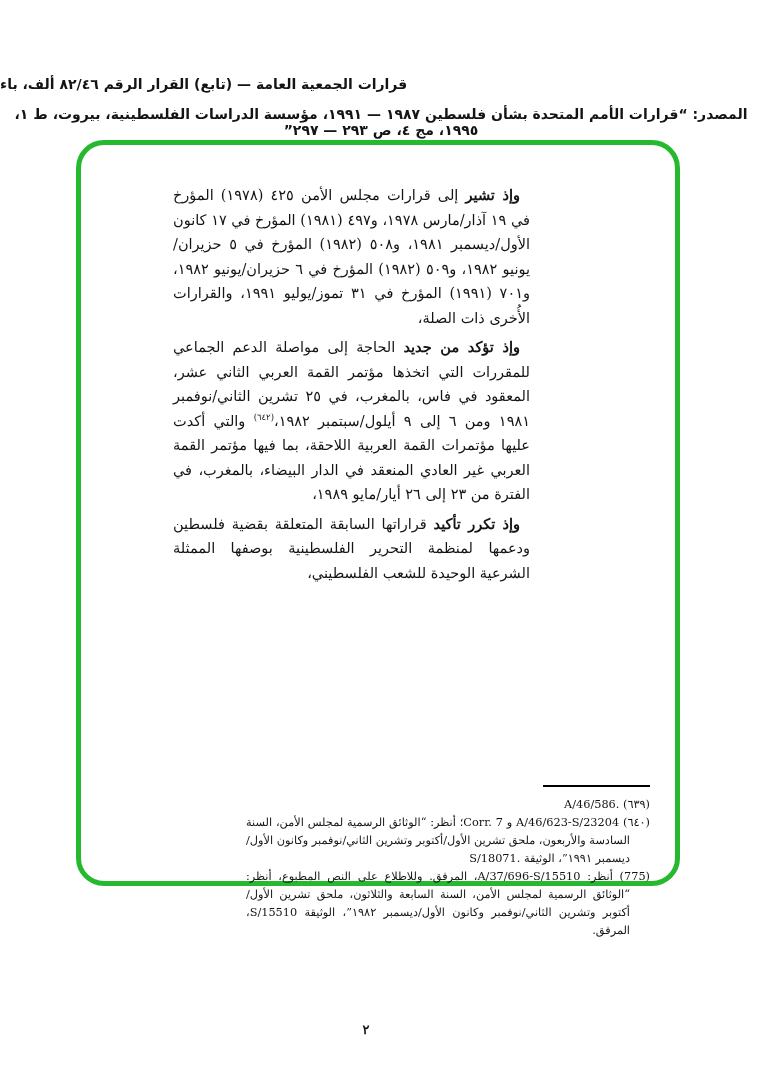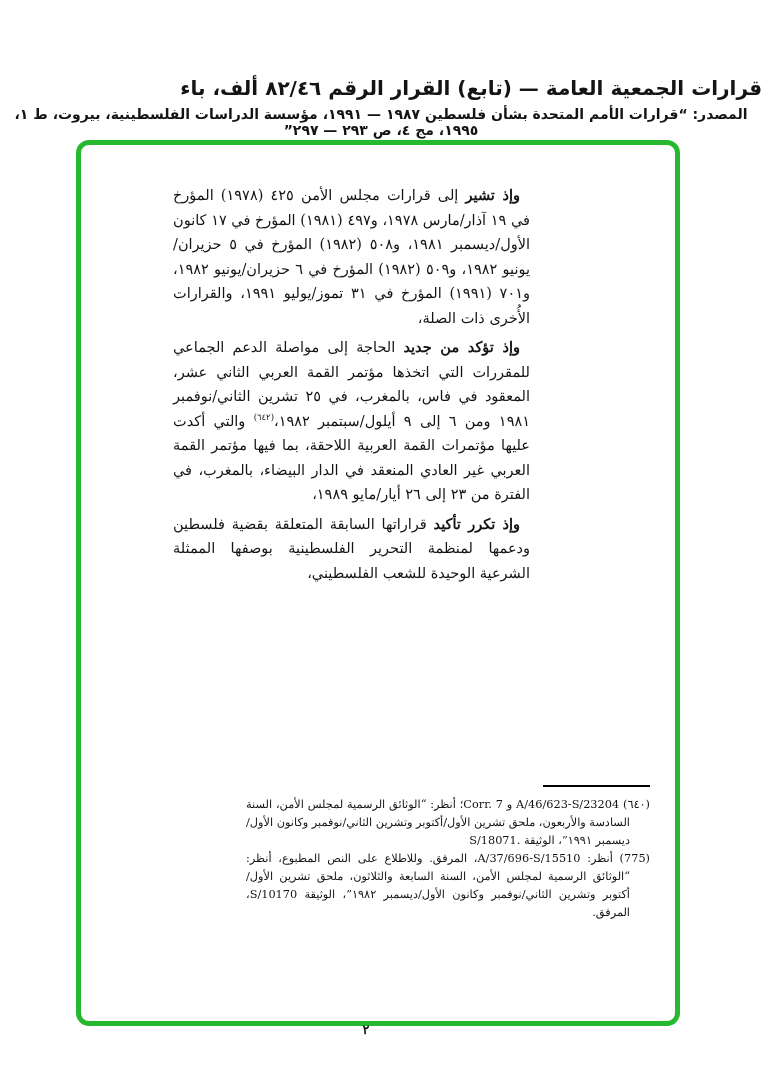--- a/index.html
+++ b/index.html
@@ -1,32 +1,32 @@
 <!DOCTYPE html>
 <html lang="ar"><head>
 <meta charset="utf-8">
 <style>
   html,body{margin:0;padding:0;}
   body{
     width:762px;height:1081px;position:relative;background:#ffffff;
     color:#141414;font-family:"DejaVu Sans",sans-serif;overflow:hidden;
   }
   .header-title{
-    position:absolute;top:76px;left:0;right:0;text-align:right;
-    direction:rtl;font-weight:bold;font-size:20px;
+    position:absolute;top:76px;left:0;right:0;text-align:left;
+    direction:rtl;font-weight:bold;font-size:14px;
     font-family:"DejaVu Sans",sans-serif;
   }
   .source-line{
     position:absolute;top:106px;left:0;right:0;text-align:center;
     direction:rtl;font-weight:bold;font-size:14px;letter-spacing:.1px;
     font-family:"DejaVu Sans",sans-serif;
   }
   .green-box{
-    position:absolute;left:76px;top:140px;width:604px;height:886px;
-    border:5px solid #26b92f;border-radius:13px;box-sizing:border-box;
+    position:absolute;left:76px;top:140px;width:604px;height:746px;
+    border:5px solid #26b92f;border-radius:28px;box-sizing:border-box;
   }
   .body-text{
     position:absolute;top:38px;left:92px;width:357px;
     direction:rtl;text-align:justify;
     font-family:"DejaVu Serif",serif;
     font-size:14.5px;line-height:24.5px;
   }
   .body-par{margin:0 0 5px 0;text-indent:10px;}
   .lead{font-weight:bold;}
   .fnref{vertical-align:super;font-size:8.5px;line-height:0;}
@@ -52,19 +52,20 @@
 
 <div class="green-box" style="border-color: rgb(38, 185, 47);">
   <div class="body-text">
       <p class="body-par"><span class="lead">وإذ تشير</span><span> إلى قرارات مجلس الأمن ٤٢٥ (١٩٧٨) المؤرخ في ١٩ آذار/مارس ١٩٧٨، و٤٩٧ (١٩٨١) المؤرخ في ١٧ كانون الأول/ديسمبر ١٩٨١، و٥٠٨ (١٩٨٢) المؤرخ في ٥ حزيران/يونيو ١٩٨٢، و٥٠٩ (١٩٨٢) المؤرخ في ٦ حزيران/يونيو ١٩٨٢، و٧٠١ (١٩٩١) المؤرخ في ٣١ تموز/يوليو ١٩٩١، والقرارات الأُخرى ذات الصلة،</span></p>
       <p class="body-par"><span class="lead">وإذ تؤكد من جديد</span><span> الحاجة إلى مواصلة الدعم الجماعي للمقررات التي اتخذها مؤتمر القمة العربي الثاني عشر، المعقود في فاس، بالمغرب، في ٢٥ تشرين الثاني/نوفمبر ١٩٨١ ومن ٦ إلى ٩ أيلول/سبتمبر ١٩٨٢،</span><span class="fnref">(٦٤٢)</span><span> والتي أكدت عليها مؤتمرات القمة العربية اللاحقة، بما فيها مؤتمر القمة العربي غير العادي المنعقد في الدار البيضاء، بالمغرب، في الفترة من ٢٣ إلى ٢٦ أيار/مايو ١٩٨٩،</span></p>
       <p class="body-par"><span class="lead">وإذ تكرر تأكيد</span><span> قراراتها السابقة المتعلقة بقضية فلسطين ودعمها لمنظمة التحرير الفلسطينية بوصفها الممثلة الشرعية الوحيدة للشعب الفلسطيني،</span></p>
     </div>
   <div class="footnotes">
     <div class="fn-rule" style="background: rgb(0, 0, 0);"></div>
     <div>
+        <p class="footnote"><span>(٦٣٩) </span><span class="docsym" dir="ltr">A/46/586.</span></p>
         <p class="footnote"><span>(٦٤٠) </span><span class="docsym" dir="ltr">A/46/623-S/23204</span><span> و </span><span class="docsym" dir="ltr">Corr. 7</span><span>؛ أنظر: “الوثائق الرسمية لمجلس الأمن، السنة السادسة والأربعون، ملحق تشرين الأول/أكتوبر وتشرين الثاني/نوفمبر وكانون الأول/ديسمبر ١٩٩١”، الوثيقة </span><span class="docsym" dir="ltr">S/18071.</span></p>
-        <p class="footnote"><span>(775) أنظر: </span><span class="docsym" dir="ltr">A/37/696-S/15510</span><span>، المرفق. وللاطلاع على النص المطبوع، أنظر: “الوثائق الرسمية لمجلس الأمن، السنة السابعة والثلاثون، ملحق تشرين الأول/أكتوبر وتشرين الثاني/نوفمبر وكانون الأول/ديسمبر ١٩٨٢”، الوثيقة </span><span class="docsym" dir="ltr">S/10170</span><span>، المرفق.</span></p>
+        <p class="footnote"><span>(775) أنظر: </span><span class="docsym" dir="ltr">A/37/696-S/15510</span><span>، المرفق. وللاطلاع على النص المطبوع، أنظر: “الوثائق الرسمية لمجلس الأمن، السنة السابعة والثلاثون، ملحق تشرين الأول/أكتوبر وتشرين الثاني/نوفمبر وكانون الأول/ديسمبر ١٩٨٢”، الوثيقة </span><span class="docsym" dir="ltr">S/15510</span><span>، المرفق.</span></p>
       </div>
   </div>
 </div>
 
 <div class="page-number">٢</div>
 
 </body></html>

